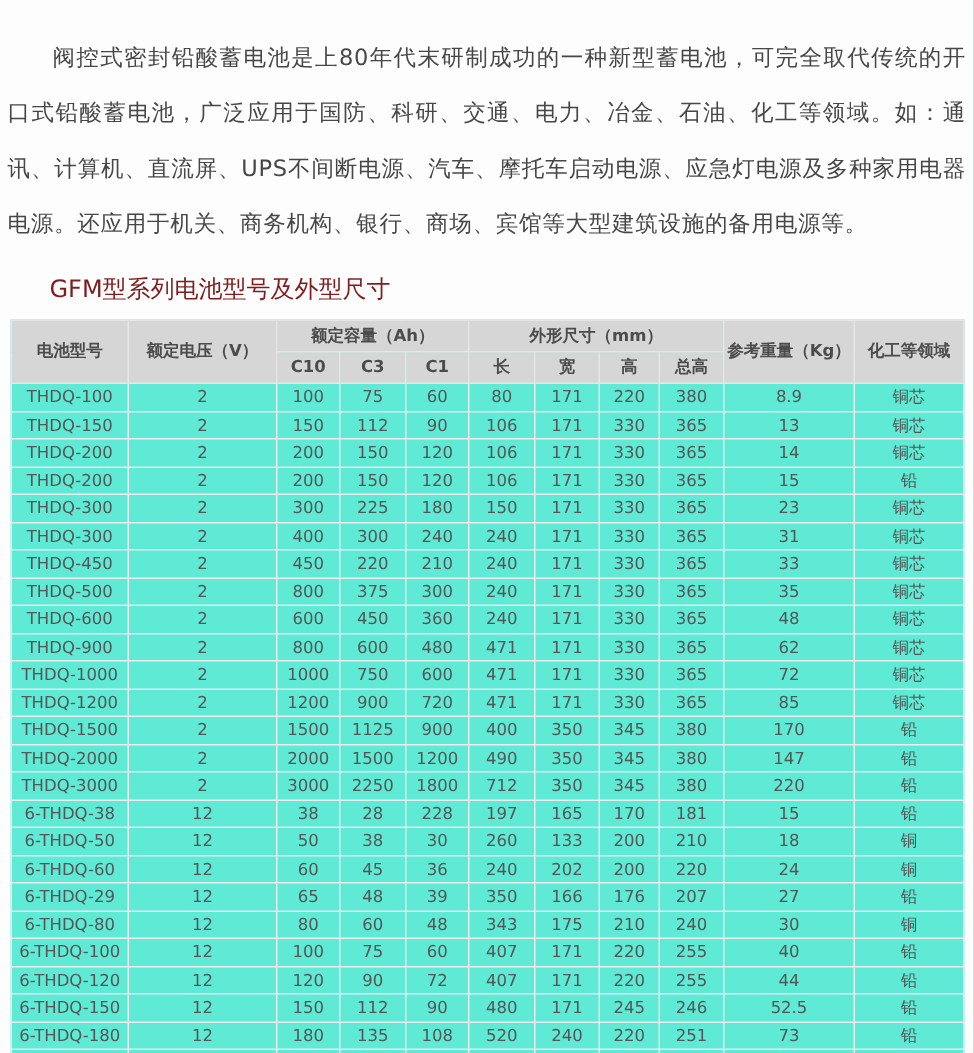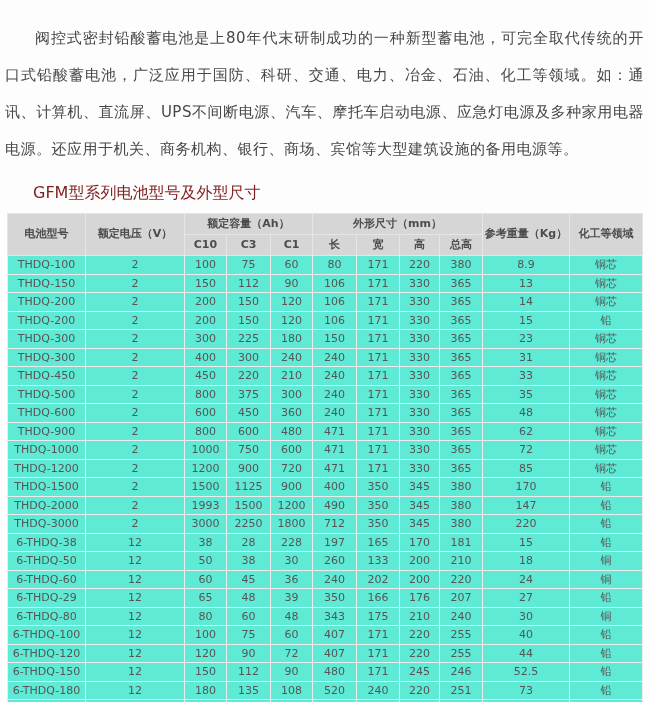--- a/index.html
+++ b/index.html
@@ -263,21 +263,21 @@
         <td>400</td>
         <td>350</td>
         <td>345</td>
         <td>380</td>
         <td>170</td>
         <td>铅</td>
       </tr>
       <tr>
         <td>THDQ-2000</td>
         <td>2</td>
-        <td>1993</td>
+        <td>2000</td>
         <td>1500</td>
         <td>1200</td>
         <td>490</td>
         <td>350</td>
         <td>345</td>
         <td>380</td>
         <td>147</td>
         <td>铅</td>
       </tr>
       <tr>

